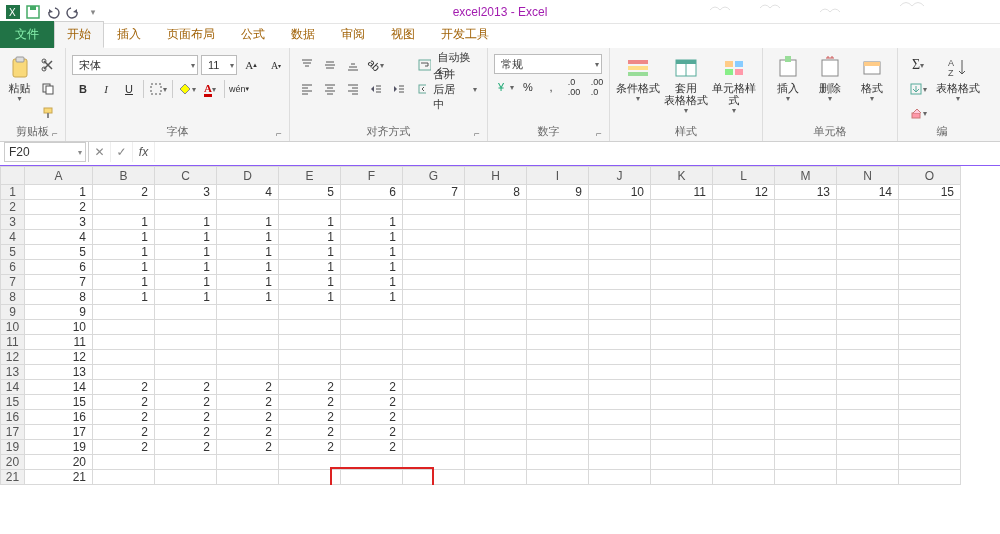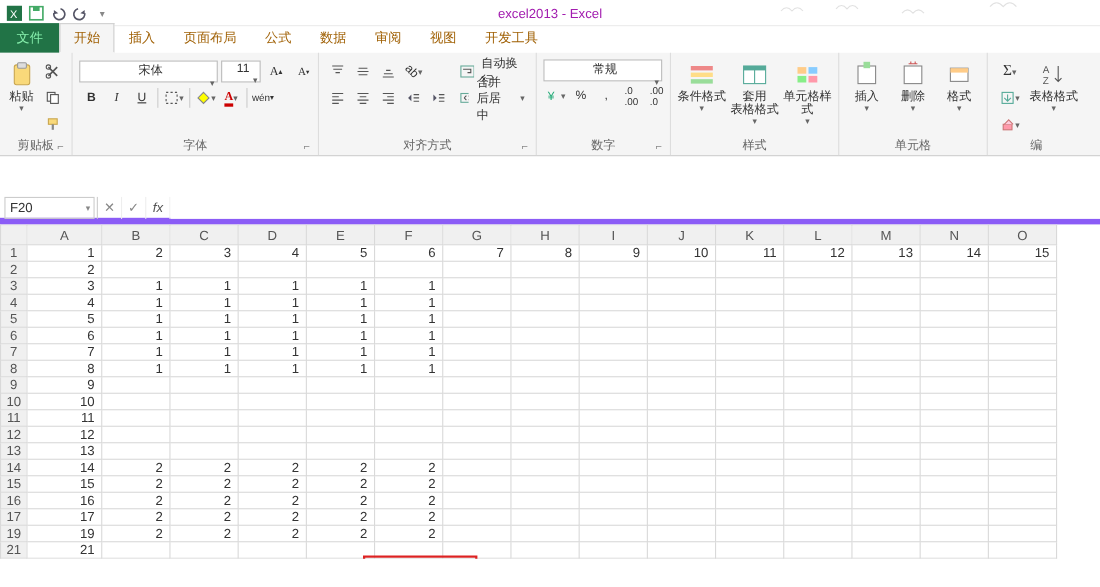--- a/index.html
+++ b/index.html
@@ -24,24 +24,24 @@
 .big-btn { display:flex; flex-direction:column; align-items:center; justify-content:flex-start; width:44px; height:66px; cursor:pointer; padding-top:2px; }
 .big-btn .ic { width:24px; height:24px; display:flex; align-items:center; justify-content:center; }
 .big-btn .lbl { font-size:11px; margin-top:2px; text-align:center; line-height:1.1; }
 .drop-arrow { font-size:8px; color:#666; }
 
 .col { display:flex; flex-direction:column; gap:2px; }
 .row { display:flex; gap:1px; align-items:center; }
 .mini-btn { width:22px; height:22px; display:flex; align-items:center; justify-content:center; cursor:pointer; font-size:11px; }
 .wide-btn { height:22px; display:flex; align-items:center; gap:7px; padding:0 4px; cursor:pointer; font-size:11px; }
 
-.combo { height:20px; border:1px solid #bbb; background:#fff; display:flex; align-items:center; padding:0 2px 0 6px; font-size:11px;flex-direction:column; }
+.combo { height:20px; border:1px solid #bbb; background:#fff; display:flex; align-items:center; padding:0 2px 0 6px; font-size:11px; }
 .combo .arr { margin-left:auto; font-size:8px; color:#666; padding-left:4px; }
 
-.fx-bar { height:24px; display:flex; align-items:center; border-bottom:6px solid #8b5cf6; background:#fff;margin-top:38px; }
+.fx-bar { height:24px; display:flex; align-items:flex-start; border-bottom:1px solid #8b5cf6; background:#fff; }
 .namebox { width:82px; height:20px; border:1px solid #ccc; margin:0 2px 0 4px; display:flex; align-items:center; padding:0 16px 0 4px; font-size:12px; position:relative; }
 .namebox .arr { position:absolute; right:3px; font-size:8px; color:#888; }
 .fx-btn { width:22px; height:20px; display:flex; align-items:center; justify-content:center; font-size:12px; color:#888; border-right:1px solid #eee; cursor:pointer; }
 .fx-btn.fx { font-style:italic; color:#555; }
 .fx-input { flex:1; height:20px; border:none; outline:none; padding:0 4px; font-size:12px; }
 
 .sheet { position:relative; overflow:hidden; }
 .grid { border-collapse:collapse; table-layout:fixed; }
 .grid th, .grid td { border:1px solid #d9d9d9; font-size:12px; height:15px; padding:0 2px; text-align:center; font-weight:normal; overflow:hidden; white-space:nowrap; }
 .grid thead th { background:#f0f0f0; color:#555; height:18px; }
@@ -778,20 +778,38 @@
           <td class="col-w"></td>
           <td class="col-w"></td>
           <td class="col-w"></td>
           <td class="col-w"></td>
           <td class="col-w"></td>
           <td class="col-w"></td>
           <td class="col-w"></td>
           <td class="col-w"></td>
         </tr>
         <tr>
+          <th class="rh">20</th>
+          <td class="col-a val">20</td>
+          <td class="col-w"></td>
+          <td class="col-w"></td>
+          <td class="col-w"></td>
+          <td class="col-w"></td>
+          <td class="col-w"></td>
+          <td class="col-w"></td>
+          <td class="col-w"></td>
+          <td class="col-w"></td>
+          <td class="col-w"></td>
+          <td class="col-w"></td>
+          <td class="col-w"></td>
+          <td class="col-w"></td>
+          <td class="col-w"></td>
+          <td class="col-w"></td>
+        </tr>
+        <tr>
           <th class="rh">21</th>
           <td class="col-a val">21</td>
           <td class="col-w"></td>
           <td class="col-w"></td>
           <td class="col-w"></td>
           <td class="col-w"></td>
           <td class="col-w"></td>
           <td class="col-w"></td>
           <td class="col-w"></td>
           <td class="col-w"></td>

